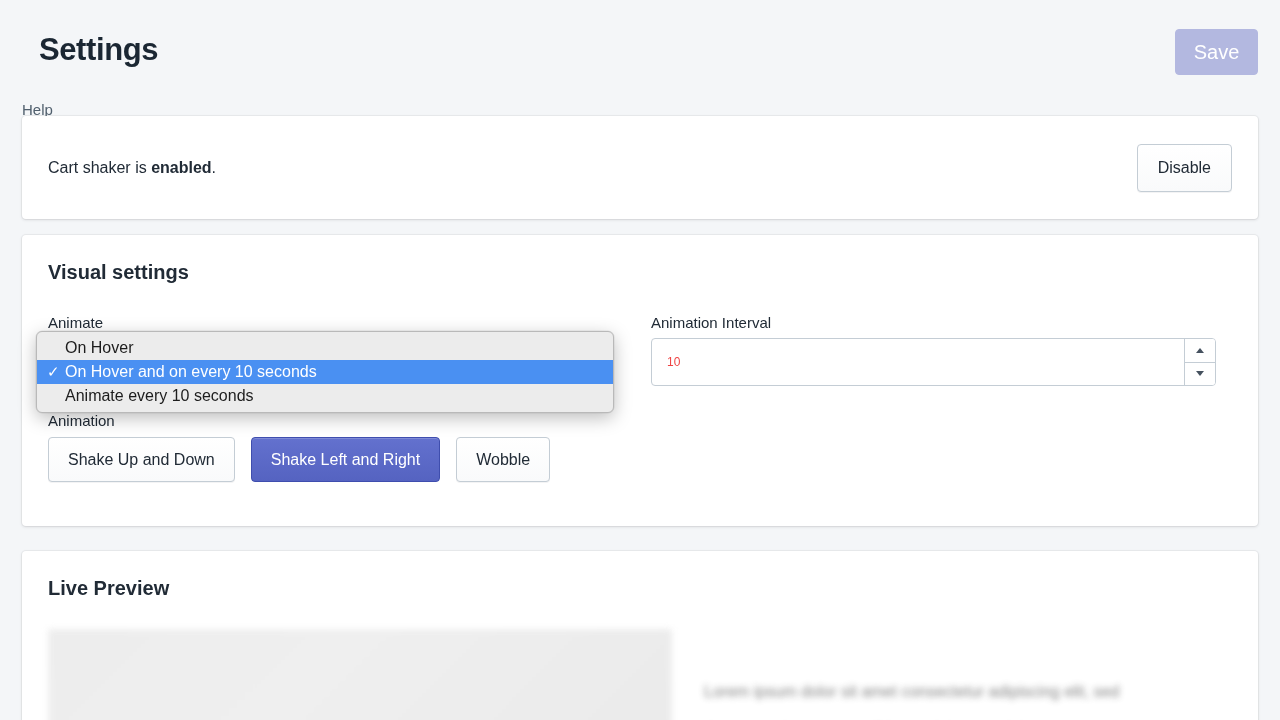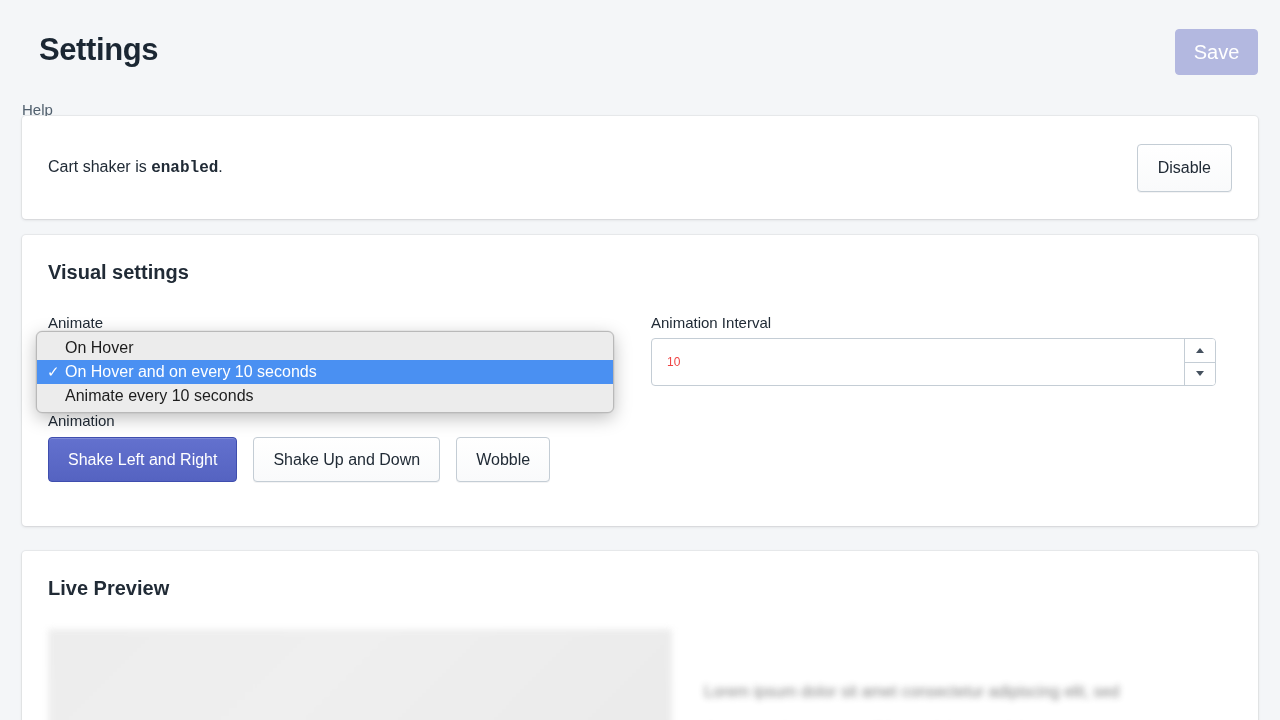--- a/index.html
+++ b/index.html
@@ -71,21 +71,21 @@
 
   .card-body { padding: 26px; height: 100%; position: relative; }
 
   .status-row {
     display: flex;
     align-items: center;
     justify-content: space-between;
     height: 100%;
   }
   .status-text { font-size: 16px; color: #212b36; }
-  .status-text b { font-weight: 700; font-family: Liberation Mono, monospace; }
+  .status-text b { font-weight: 700; }
 
   .disable-button {
     height: 48px;
     padding: 0 20px;
     background: #ffffff;
     background-image: linear-gradient(180deg, #ffffff, #f9fafb);
     border: 1px solid #c4cdd5;
     border-radius: 4px;
     font-size: 16px;
     font-family: "Liberation Sans", sans-serif;
@@ -316,22 +316,22 @@
                 </div>
             </div>
           </div>
         </div>
 
       </div>
 
       <div class="anim-block">
         <label class="field-label">Animation</label>
         <div class="btn-group">
+          <button class="choice-btn">Shake Up and Down</button>
           <button class="choice-btn is-active">Shake Left and Right</button>
-          <button class="choice-btn">Shake Up and Down</button>
           <button class="choice-btn">Wobble</button>
         </div>
       </div>
     </div>
   </div>
 
   <div class="card" id="card-preview">
     <div class="card-body">
       <h2 class="section-title">Live Preview</h2>
       <div class="preview-area">

